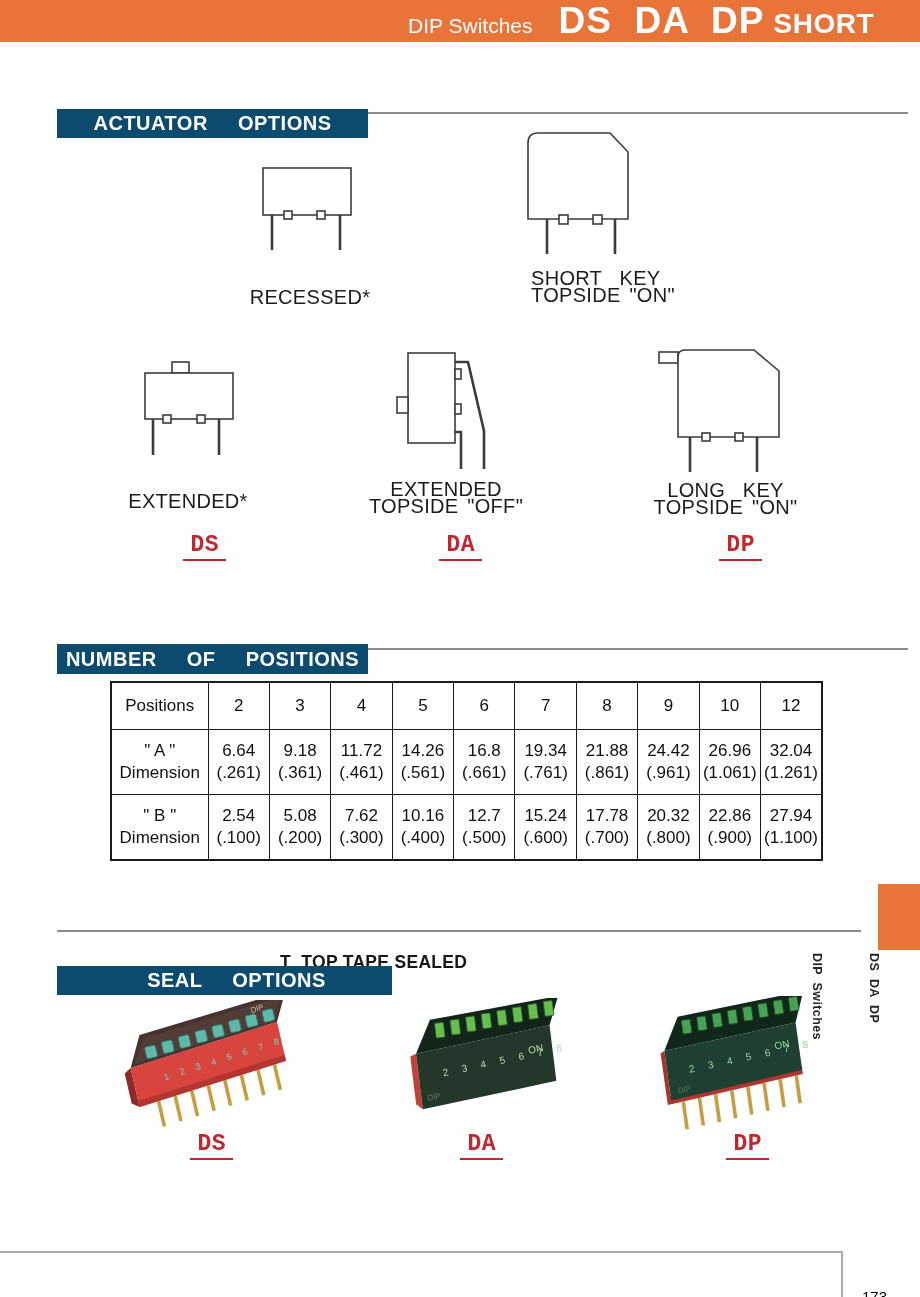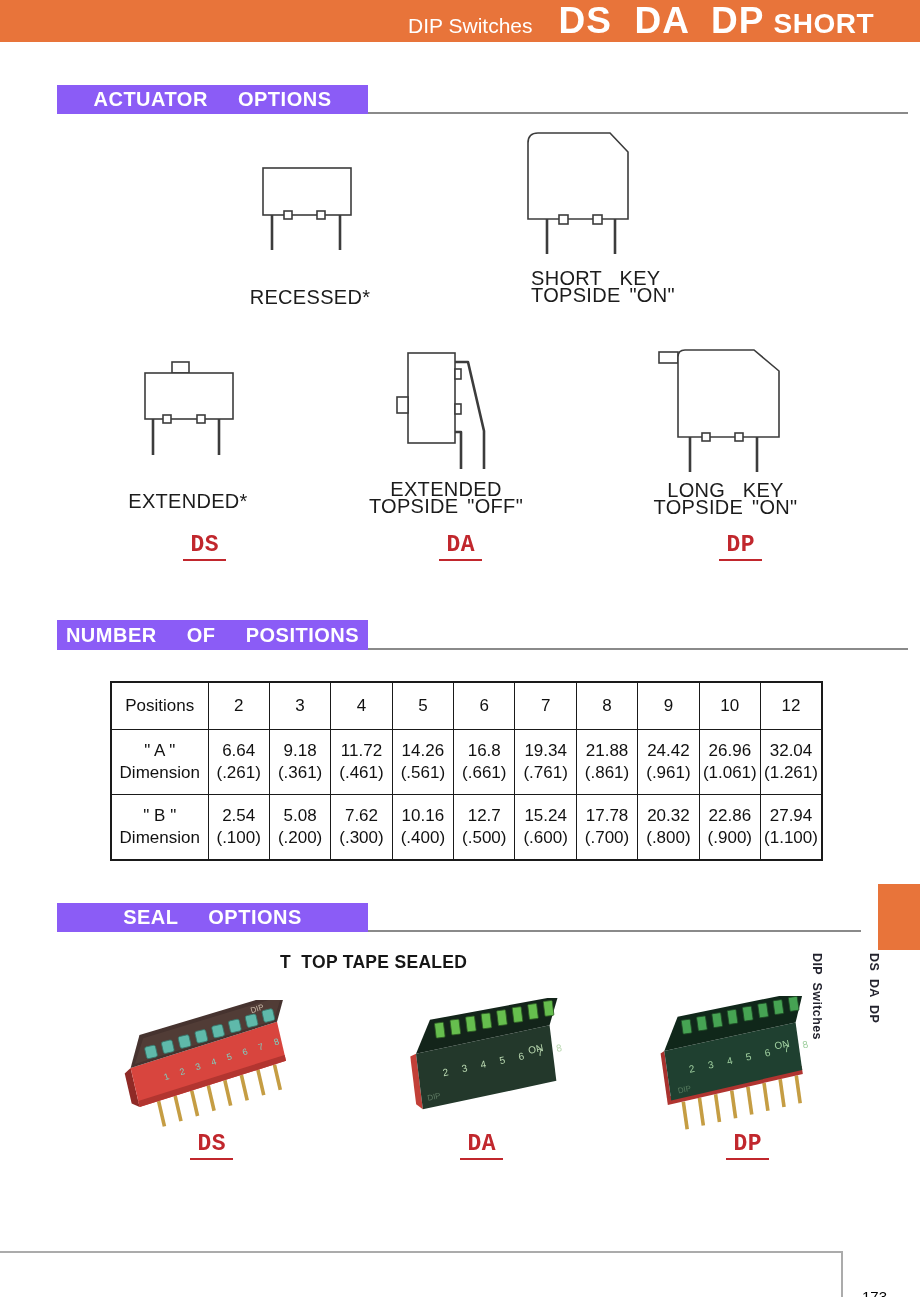--- a/index.html
+++ b/index.html
@@ -10,23 +10,23 @@
   
   .topbar{
     position:absolute;left:0;top:0;width:920px;height:42px;background:#E8743A;
     display:flex;align-items:baseline;justify-content:flex-end;padding-right:46px;box-sizing:border-box;
   }
   .topbar .cat{color:#fff;font-size:21px;line-height:42px;margin-right:26px;}
   .topbar .series{color:#fff;font-size:37px;font-weight:bold;letter-spacing:1px;white-space:pre;line-height:42px;}
   .topbar .suffix{color:#fff;font-size:28px;font-weight:bold;margin-left:9px;line-height:42px;letter-spacing:.5px;}
   
   .section-bar{
-    position:absolute;left:57px;width:311px;height:29px;background:#8b5cf6;
+    position:absolute;left:57px;width:311px;height:29px;background:#0c4a6e;
     color:#fff;font-size:20px;font-weight:bold;text-align:center;line-height:29px;
-    word-spacing:.45em;letter-spacing:.5px;white-space:pre;z-index:2;
+    word-spacing:.45em;letter-spacing:.5px;white-space:pre;z-index:2;margin-top:24px;
   }
   .section-line{position:absolute;left:57px;height:2px;background:#8A8A8A;z-index:1;}
   
   .caption{
     position:absolute;font-size:20px;line-height:17px;color:#1c1c1c;
     white-space:pre-wrap;word-spacing:3px;letter-spacing:.3px;
   }
   .center{text-align:center;}
   .series-label{position:absolute;text-align:right;font-family:Liberation Mono, monospace;}
   .series-label span{
@@ -217,21 +217,21 @@
 (.800)</td>
       <td>22.86
 (.900)</td>
       <td>27.94
 (1.100)</td>
     </tr>
   </tbody>
     </table>
 
   <div class="section-line" style="top:930px;width:804px;"></div>
-  <div class="section-bar" style="top:903px;">SEAL  OPTIONS</div>
+  <div class="section-bar" style="top:942px;padding-left:24px;">SEAL  OPTIONS</div>
   <div class="seal-heading">T  TOP TAPE SEALED</div>
 
   <svg class="photo" style="left:110px;top:1000px;" width="205" height="135" viewBox="0 0 205 135">
     <g transform="rotate(-13 100 65)">
       <rect x="40" y="88.6" width="3.6" height="26" fill="#C59D43"></rect>
       <rect x="57.3" y="87.2" width="3.6" height="26" fill="#C59D43"></rect>
       <rect x="74.6" y="85.9" width="3.6" height="26" fill="#C59D43"></rect>
       <rect x="91.9" y="84.5" width="3.6" height="26" fill="#C59D43"></rect>
       <rect x="109.2" y="83.2" width="3.6" height="26" fill="#C59D43"></rect>
       <rect x="126.5" y="81.8" width="3.6" height="26" fill="#C59D43"></rect>

